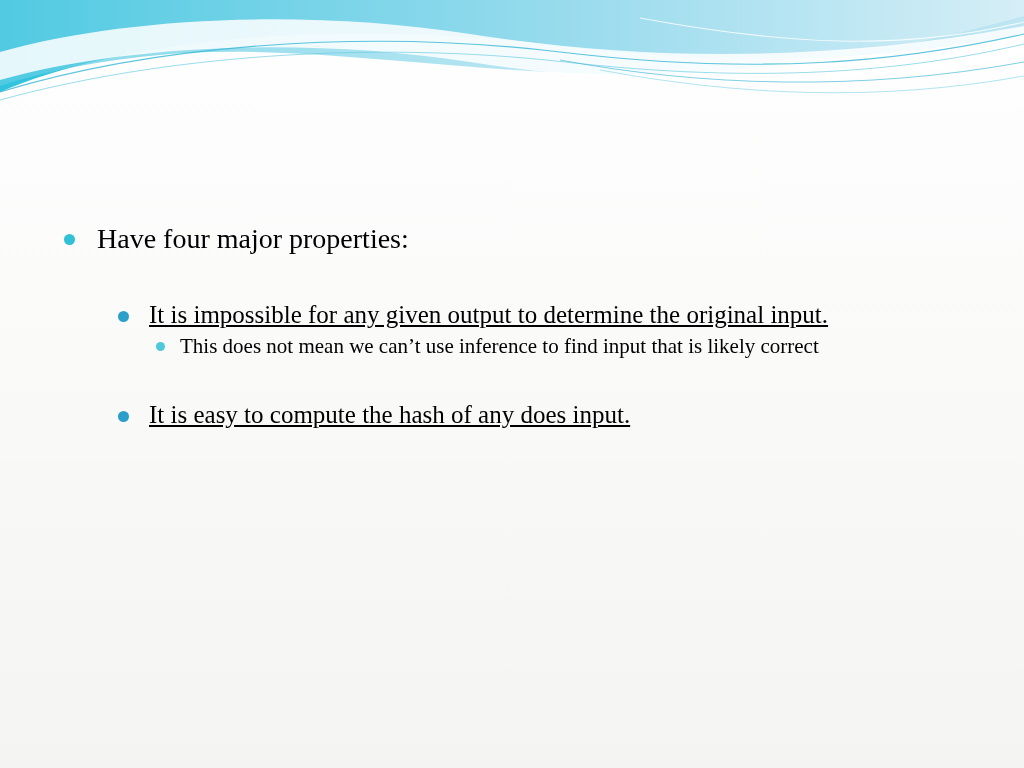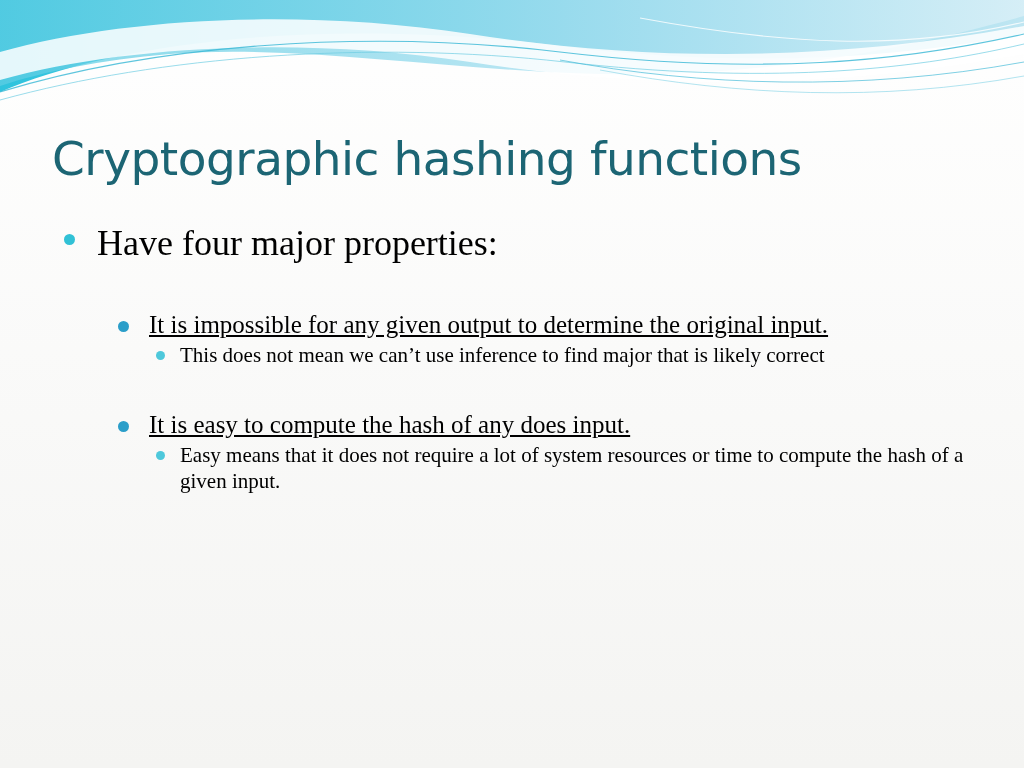--- a/index.html
+++ b/index.html
@@ -49,21 +49,21 @@
   ul {
     list-style: none;
     margin: 0;
     padding: 0;
   }
   li {
     position: relative;
     color: #000000;
   }
   .lvl1 {
-    font-size: 36px;
+    font-size: 28px;
     line-height: 1.22;
     padding-left: 45px;
     margin-bottom: 2px;
   }
   .lvl1 > .bullet {
     position: absolute;
     left: 12px;
     top: 12px;
     width: 11px;
     height: 11px;
@@ -139,54 +139,47 @@
     <path d="M0,0 L1024,0 L1024,34 C880,62 720,66 560,46 C400,26 240,30 110,58 C64,68 28,80 0,92 Z" fill="url(#g1)"></path>
     <path d="M0,0 L1024,0 L1024,16 C900,50 760,78 600,74 C440,70 300,44 170,54 C100,60 42,72 0,86 Z" fill="url(#g2)" opacity="0.75"></path>
     <path d="M0,52 C120,18 300,8 470,34 C640,60 820,64 1024,26 L1024,54 C820,92 640,88 470,62 C300,36 120,46 0,80 Z" fill="#ffffff" opacity="0.85"></path>
     <path d="M0,92 C150,46 360,28 560,52 C760,76 900,62 1024,34" fill="none" stroke="#36b6d4" stroke-width="1.2" opacity="0.8"></path>
     <path d="M0,100 C160,56 370,40 565,62 C760,84 905,72 1024,44" fill="none" stroke="#6fcde2" stroke-width="1" opacity="0.7"></path>
     <path d="M560,60 C700,86 860,92 1024,62" fill="none" stroke="#3bb7d6" stroke-width="1" opacity="0.65"></path>
     <path d="M600,70 C740,96 880,102 1024,76" fill="none" stroke="#7fd2e6" stroke-width="1" opacity="0.6"></path>
     <path d="M640,18 C780,44 900,52 1024,22" fill="none" stroke="#ffffff" stroke-width="1.2" opacity="0.8"></path>
   </svg>
 
-  <div class="slide-title">Cryptographic hashing functions</div>
 
   <div class="body-content">
     <ul>
       <li class="lvl1">
         <span class="bullet"></span>
         <span class="text">Have four major properties:</span>
       </li>
     </ul>
 
     <div class="spacer-lg"></div>
 
     <ul class="group-2">
       <li class="lvl2">
         <span class="bullet"></span>
         <span class="text">It is impossible for any given output to determine the original input.</span>
       </li>
       <ul class="group-3">
         <li class="lvl3">
           <span class="bullet"></span>
-          <span class="text">This does not mean we can’t use inference to find major that is likely correct</span>
+          <span class="text">This does not mean we can’t use inference to find input that is likely correct</span>
         </li>
       </ul>
     </ul>
 
     <div class="spacer-md"></div>
 
     <ul class="group-2">
       <li class="lvl2">
         <span class="bullet"></span>
         <span class="text">It is easy to compute the hash of any does input.</span>
       </li>
-      <ul class="group-3">
-        <li class="lvl3">
-          <span class="bullet"></span>
-          <span class="text">Easy means that it does not require a lot of system resources or time to compute the hash of a given input.</span>
-        </li>
-      </ul>
     </ul>
   </div>
 
 </div>
 
 </body></html>

